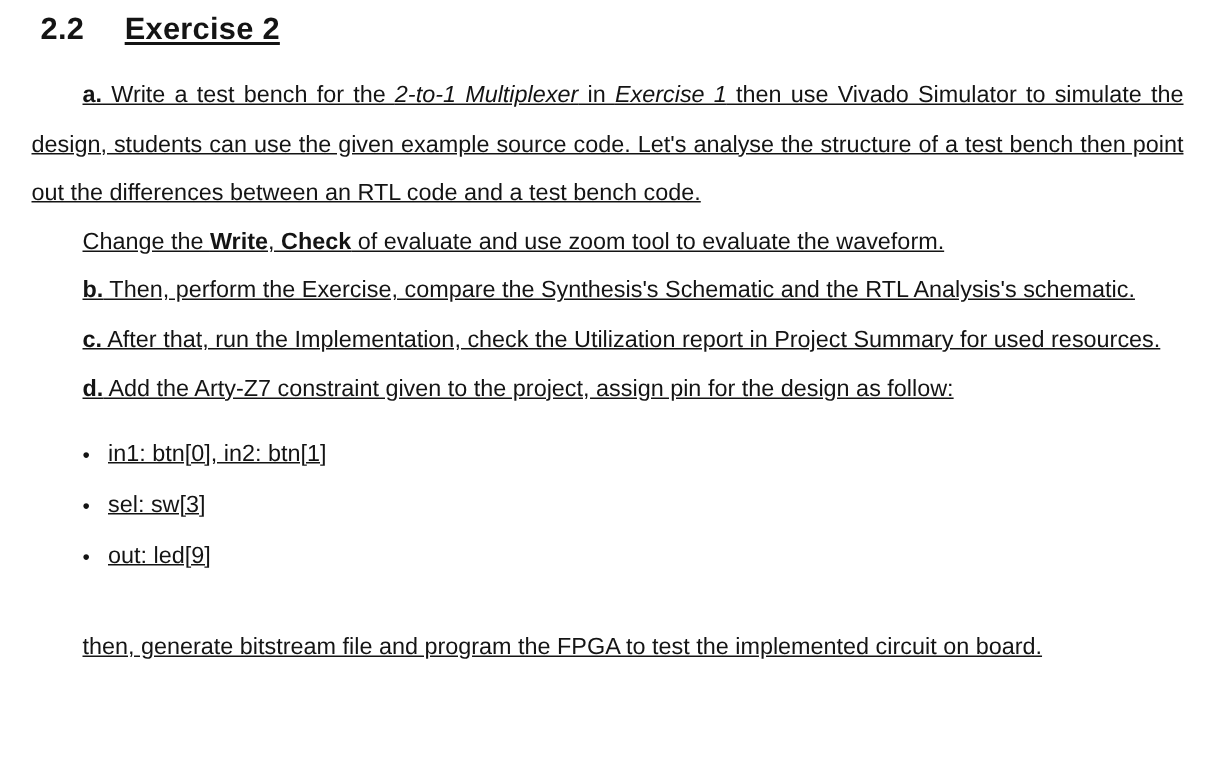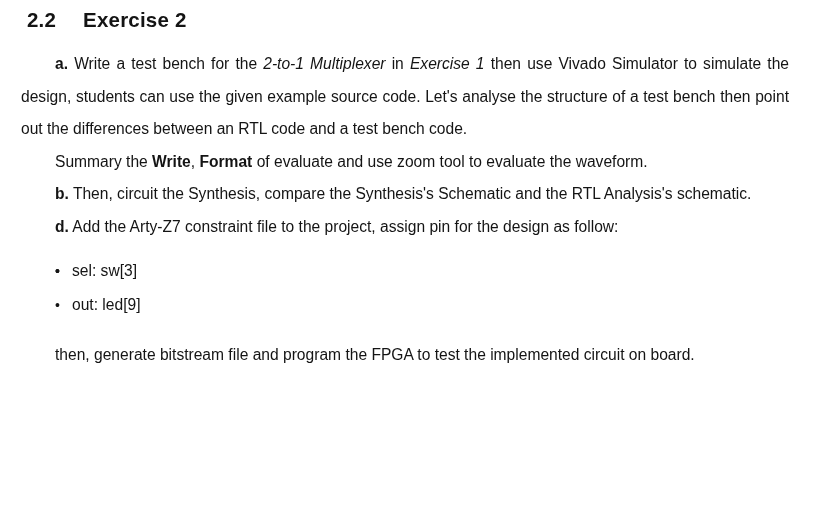--- a/index.html
+++ b/index.html
@@ -6,20 +6,21 @@
   .page {
     position: relative;
     width: 813px;
     height: 513px;
     background: #ffffff;
     overflow: hidden;
     font-family: "Liberation Sans", sans-serif;
     color: #141414;
     box-sizing: border-box;
     padding: 8px 24px 0 21px;
+    text-decoration: underline;
   }
   .section-heading {
     margin: 0 0 0 6px;
     font-size: 20.5px;
     line-height: 24px;
     font-weight: 700;
     letter-spacing: 0.2px;
   }
   .section-heading .sec-num { display: inline-block; margin-right: 27px; }
   .content {
@@ -42,46 +43,48 @@
     position: relative;
     padding-left: 51px;
     line-height: 34px;
   }
   ul.pin-list .bullet {
     position: absolute;
     left: 34px;
     top: 0;
     font-size: 14px;
   }
-  p.closing { margin-top: 17px; }
+  p.closing { margin-top: 28px; }
 </style>
 </head>
 <body>
 
 <div class="page">
 
   <h1 class="section-heading">
     <span class="sec-num">2.2</span><span>Exercise 2</span>
   </h1>
 
   <div class="content">
 
     <p><span class="seg-bold">a.</span><span class="seg-normal"> Write a test bench for the </span><span class="seg-italic">2-to-1 Multiplexer</span><span class="seg-normal"> in </span><span class="seg-italic">Exercise 1</span><span class="seg-normal"> then use Vivado Simulator to simulate the design, students can use the given example source code. Let's analyse the structure of a test bench then point out the differences between an RTL code and a test bench code.</span></p>
 
-    <p><span class="seg-normal">Summary the </span><span class="seg-bold">Write</span><span class="seg-normal">, </span><span class="seg-bold">Format</span><span class="seg-normal"> of evaluate and use zoom tool to evaluate the waveform.</span></p>
+    <p><span class="seg-normal">Change the </span><span class="seg-bold">Write</span><span class="seg-normal">, </span><span class="seg-bold">Check</span><span class="seg-normal"> of evaluate and use zoom tool to evaluate the waveform.</span></p>
 
 
-    <p><span class="seg-bold">b.</span><span class="seg-normal"> Then, circuit the Synthesis, compare the Synthesis's Schematic and the RTL Analysis's schematic.</span></p>
+    <p><span class="seg-bold">b.</span><span class="seg-normal"> Then, perform the Exercise, compare the Synthesis's Schematic and the RTL Analysis's schematic.</span></p>
 
+    <p><span class="seg-bold">c.</span><span class="seg-normal"> After that, run the Implementation, check the Utilization report in Project Summary for used resources.</span></p>
 
-    <p><span class="seg-bold">d.</span><span class="seg-normal"> Add the Arty-Z7 constraint file to the project, assign pin for the design as follow:</span></p>
+    <p><span class="seg-bold">d.</span><span class="seg-normal"> Add the Arty-Z7 constraint given to the project, assign pin for the design as follow:</span></p>
 
     <ul class="pin-list">
       <li>
         <span class="bullet">•</span>
+        <span>in1: btn[0], in2: btn[1]</span>
       </li>
       <li>
         <span class="bullet">•</span>
         <span>sel: sw[3]</span>
       </li>
       <li>
         <span class="bullet">•</span>
         <span>out: led[9]</span>
       </li>
     </ul>

